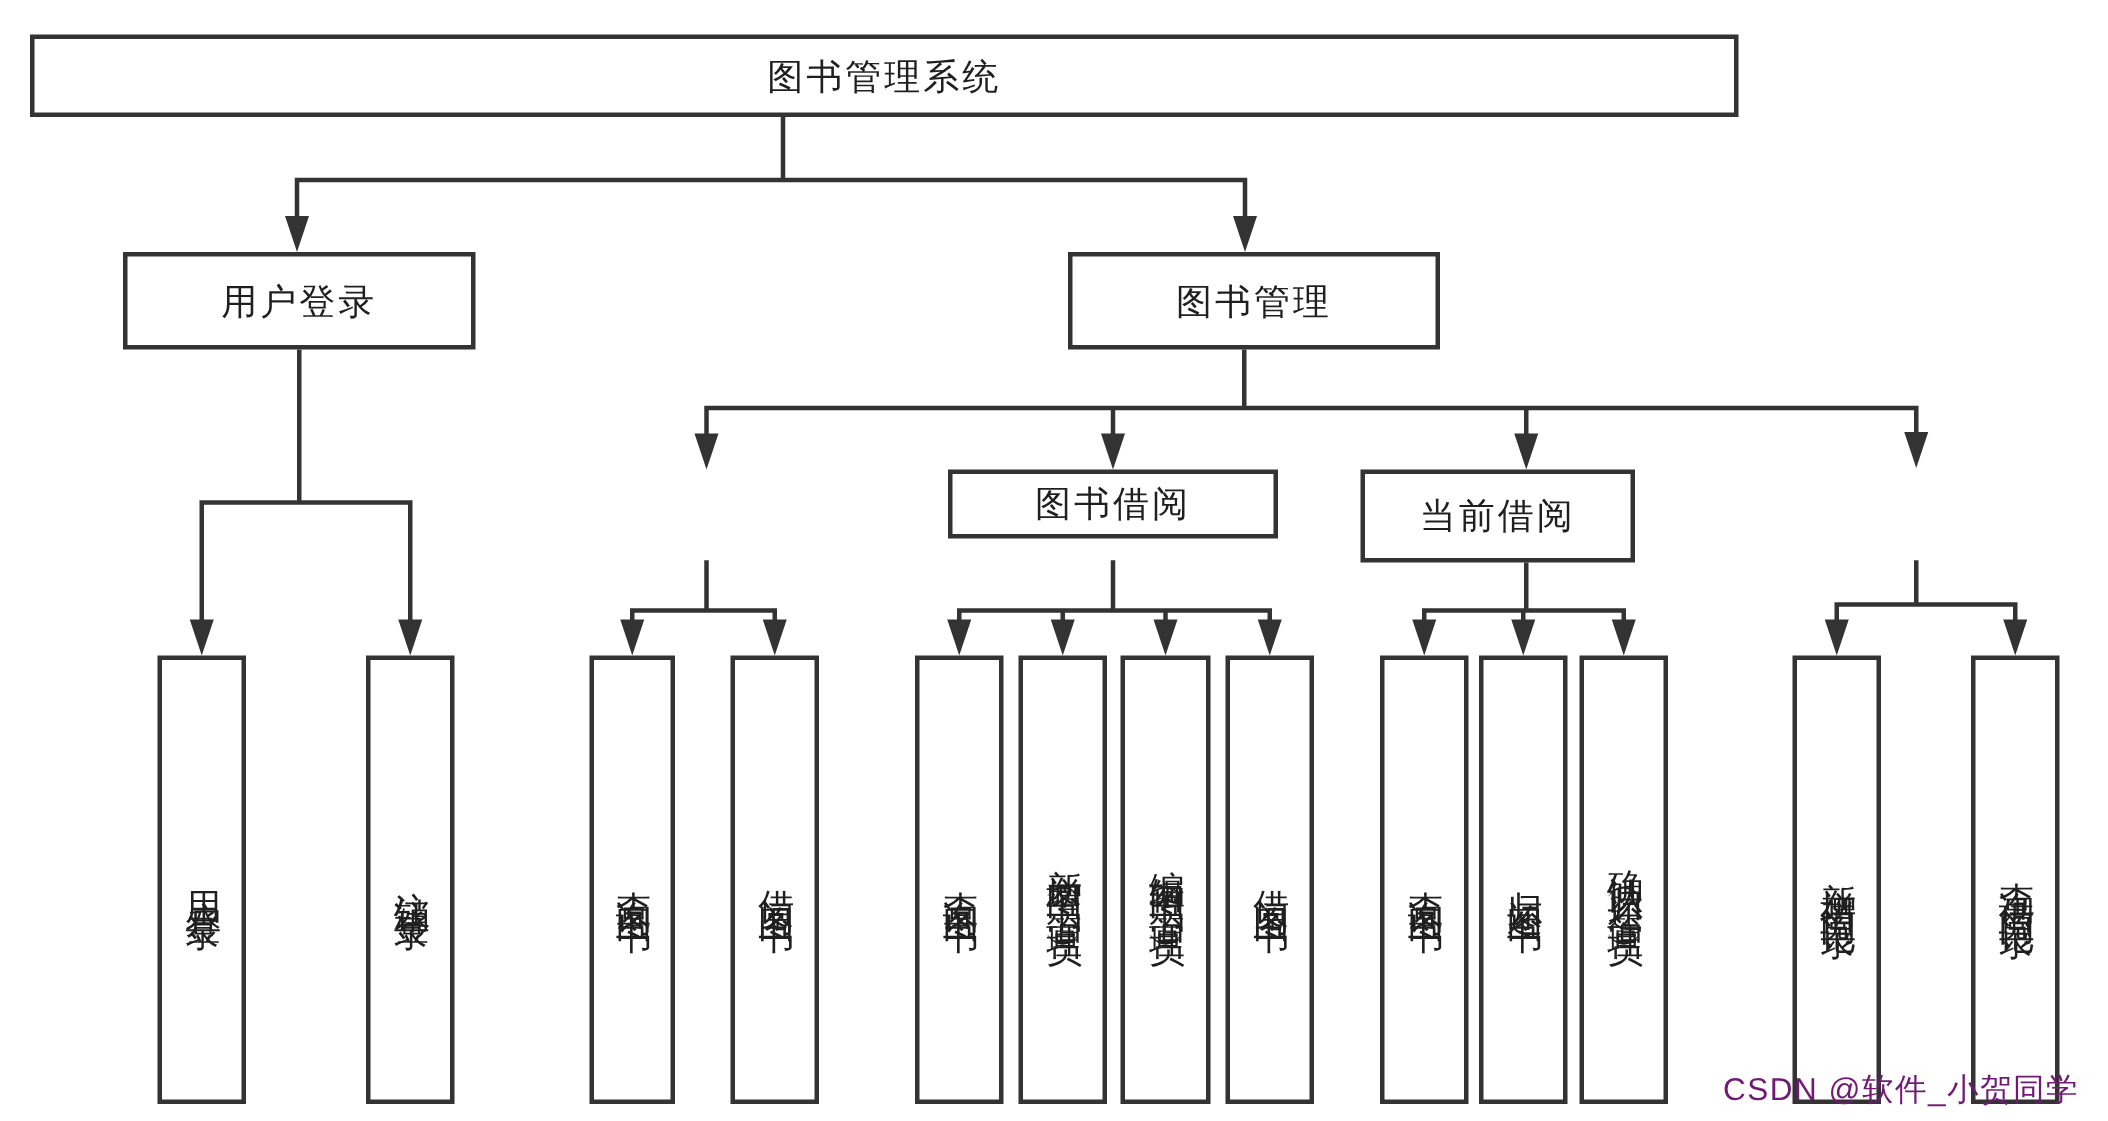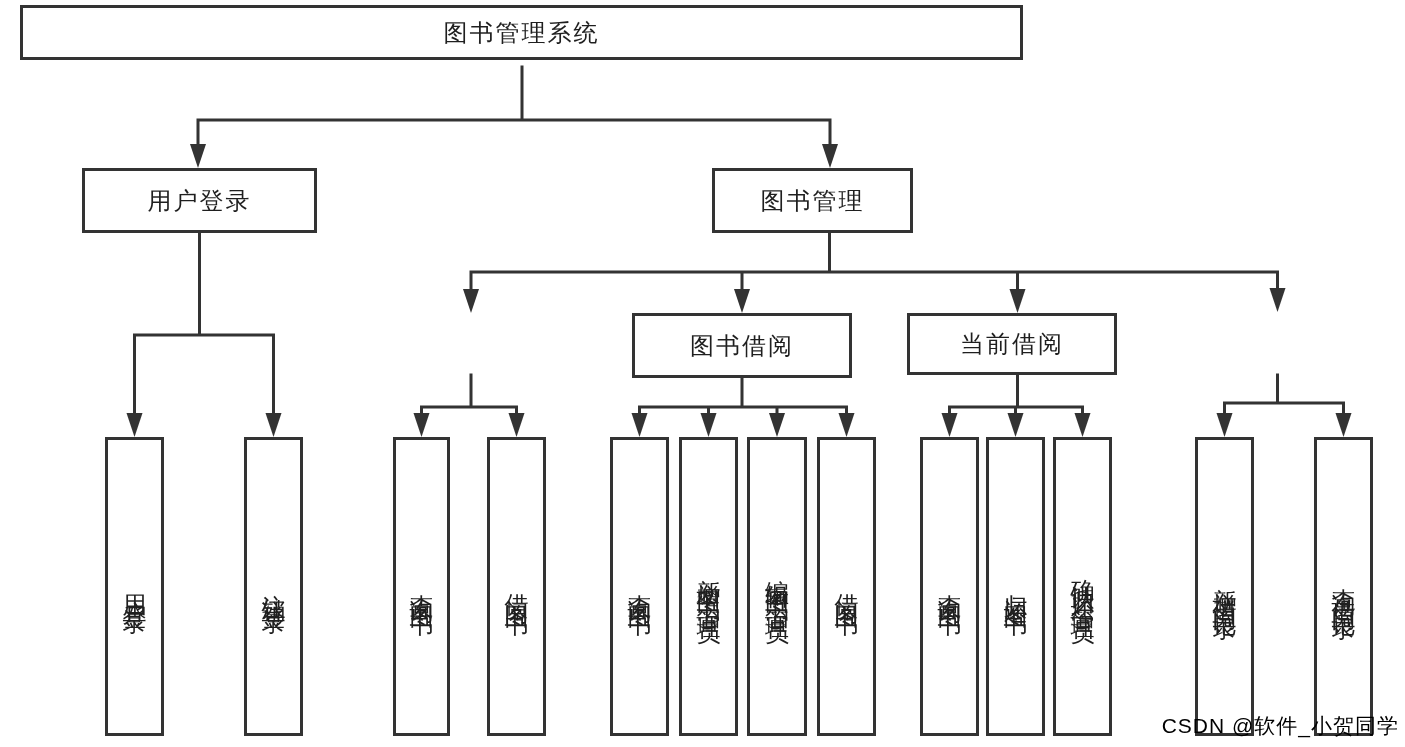--- a/index.html
+++ b/index.html
@@ -40,26 +40,26 @@
   }
   .node.vbox .lbl {
     writing-mode: vertical-rl;
     text-orientation: mixed;
     letter-spacing: 6px;
     white-space: normal;
     line-height: 1;
   }
   .watermark {
     position: absolute;
-    right: 6px;
+    right: 19px;
     top: 712px;
     z-index: 3;
     font-size: 21px;
     letter-spacing: 1px;
-    color: #000000;
+    color: #701a75;
     white-space: nowrap;
   }
 </style>
 </head>
 <body>
 
 <div class="stage">
 
   <svg class="wires" width="1405" height="747" viewBox="0 0 1405 747">
     <g stroke="#333333" stroke-width="3" fill="none" stroke-linecap="square">
@@ -97,35 +97,35 @@
       <polygon points="769,413 785,413 777,437"></polygon>
       <polygon points="838.5,413 854.5,413 846.5,437"></polygon>
       <polygon points="941.5,413 957.5,413 949.5,437"></polygon>
       <polygon points="1007.5,413 1023.5,413 1015.5,437"></polygon>
       <polygon points="1074.5,413 1090.5,413 1082.5,437"></polygon>
       <polygon points="1216.5,413 1232.5,413 1224.5,437"></polygon>
       <polygon points="1335.5,413 1351.5,413 1343.5,437"></polygon>
     </g>
   </svg>
 
-  <div class="node" style="left:20px;top:5px;width:1003px;height:55px">
+  <div class="node" style="left:20px;top:23px;width:1139px;height:55px">
     <span class="lbl">图书管理系统</span>
   </div>
 
   <div class="node" style="left:82px;top:168px;width:235px;height:65px">
     <span class="lbl">用户登录</span>
   </div>
-  <div class="node" style="left:712px;top:168px;width:201px;height:65px">
+  <div class="node" style="left:712px;top:168px;width:248px;height:65px">
     <span class="lbl">图书管理</span>
   </div>
 
-  <div class="node" style="left:632px;top:313px;width:220px;height:65px">
+  <div class="node" style="left:632px;top:313px;width:220px;height:46px">
     <span class="lbl">图书借阅</span>
   </div>
-  <div class="node" style="left:907px;top:313px;width:210px;height:62px">
+  <div class="node" style="left:907px;top:313px;width:183px;height:62px">
     <span class="lbl">当前借阅</span>
   </div>
 
   <div class="node vbox" style="left:105px;top:437px;width:59px;height:299px">
     <span class="lbl">用户登录</span>
   </div>
   <div class="node vbox" style="left:244px;top:437px;width:59px;height:299px">
     <span class="lbl">注销登录</span>
   </div>
 

